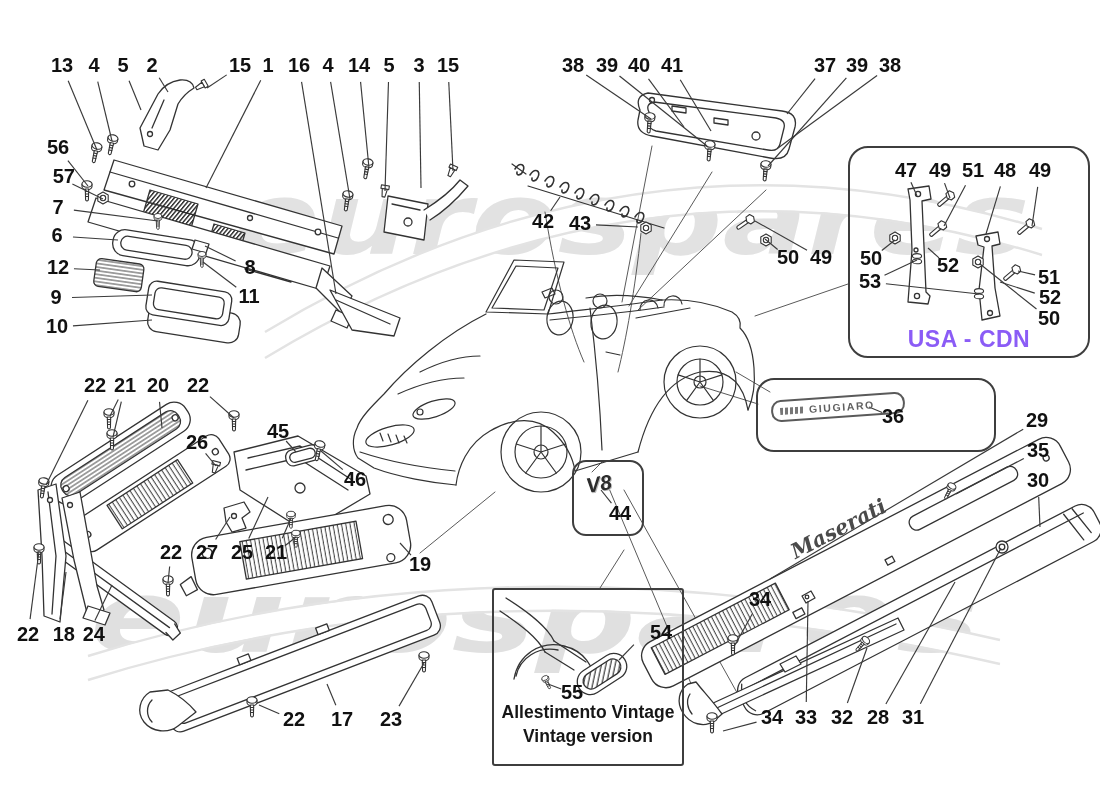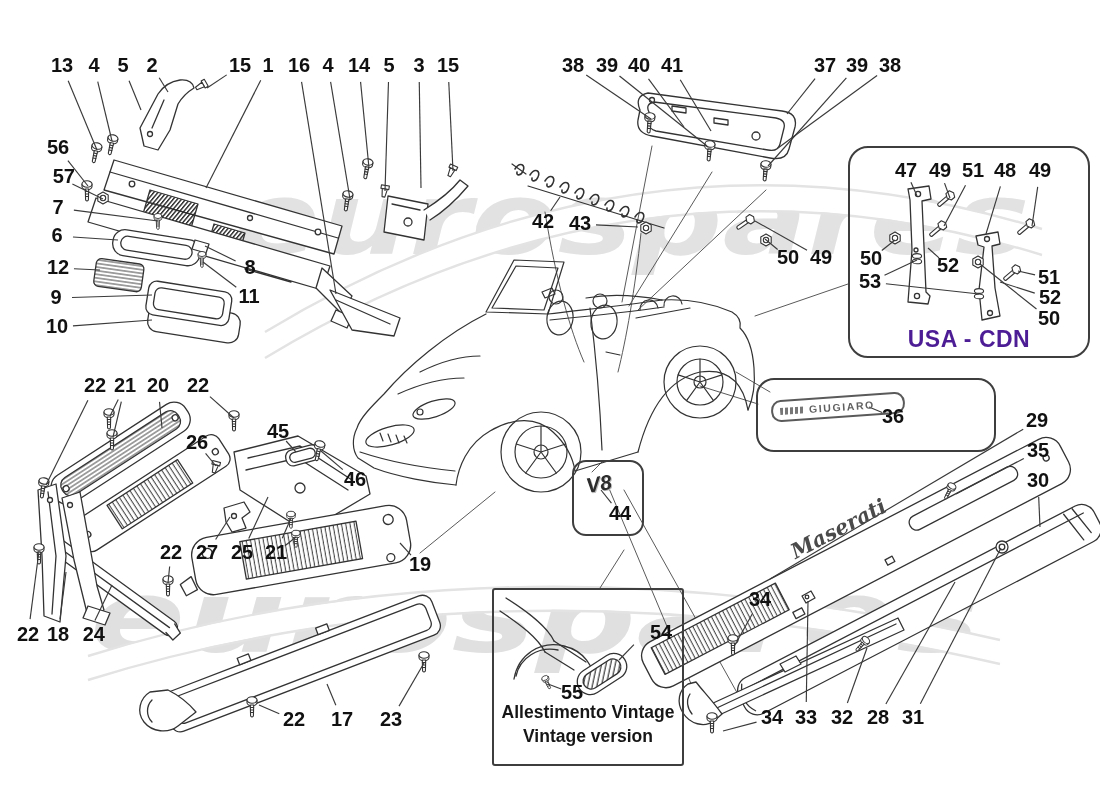--- a/index.html
+++ b/index.html
@@ -1,20 +1,20 @@
 <!DOCTYPE html>
 <html><head>
 <meta charset="utf-8">
 <style>
   html,body{margin:0;padding:0;background:#fff;}
   #stage{position:relative;width:1100px;height:800px;background:#fff;overflow:hidden;
          font-family:"Liberation Sans",sans-serif;}
   #diagram-svg{position:absolute;left:0;top:0;z-index:1;}
   .box{position:absolute;border:2.6px solid #3e3e3e;border-radius:16px;z-index:2;background:transparent;}
-  .box-label{position:absolute;width:100%;text-align:center;font-weight:700;color:#4c1d95;}
+  .box-label{position:absolute;width:100%;text-align:center;font-weight:700;color:#8b5cf6;}
   #usa-box .box-label{bottom:3px;font-size:23px;letter-spacing:.5px;}
   .vint-line{position:absolute;width:100%;text-align:center;font-weight:700;font-size:17.5px;color:#161616;}
   #vl1{top:112px;} #vl2{top:136px;}
   #v8-logo{position:absolute;left:12px;top:10px;font-weight:700;font-style:italic;font-size:21px;
            color:#2c2c2c;transform:rotate(-10deg);text-shadow:1px 1px 0 #bbb;}
   #giu-pill{position:absolute;left:13px;top:16px;width:116px;height:18px;border:2px solid #5a5a5a;
             border-radius:10px;transform:rotate(-4deg);display:flex;align-items:center;gap:5px;padding:0 7px;}
   #giu-dash{width:24px;height:7px;background:repeating-linear-gradient(90deg,#777 0 3px,#fff 3px 5px);}
   #giu-text{font-weight:700;font-size:10.5px;letter-spacing:1.6px;color:#606060;}
   #sill-script{position:absolute;left:792px;top:540px;z-index:2;font-family:"DejaVu Serif",serif;
@@ -477,21 +477,21 @@
       <div class="callout" style="left: 181px; top: 374px;">22</div>
       <div class="callout" style="left: 180px; top: 431px;">26</div>
       <div class="callout" style="left: 261px; top: 420px;">45</div>
       <div class="callout" style="left: 338px; top: 468px;">46</div>
       <div class="callout" style="left: 154px; top: 541px;">22</div>
       <div class="callout" style="left: 190px; top: 541px;">27</div>
       <div class="callout" style="left: 225px; top: 541px;">25</div>
       <div class="callout" style="left: 259px; top: 541px;">21</div>
       <div class="callout" style="left: 403px; top: 553px;">19</div>
       <div class="callout" style="left: 11px; top: 623px;">22</div>
-      <div class="callout" style="left: 41px; top: 623px;">18</div>
+      <div class="callout" style="left: 41px; top: 623px; text-align: right;">18</div>
       <div class="callout" style="left: 71px; top: 623px; text-align: right;">24</div>
       <div class="callout" style="left: 277px; top: 708px;">22</div>
       <div class="callout" style="left: 325px; top: 708px;">17</div>
       <div class="callout" style="left: 374px; top: 708px;">23</div>
       <div class="callout" style="left: 743px; top: 588px;">34</div>
       <div class="callout" style="left: 755px; top: 706px;">34</div>
       <div class="callout" style="left: 789px; top: 706px;">33</div>
       <div class="callout" style="left: 825px; top: 706px;">32</div>
       <div class="callout" style="left: 861px; top: 706px;">28</div>
       <div class="callout" style="left: 896px; top: 706px;">31</div>

